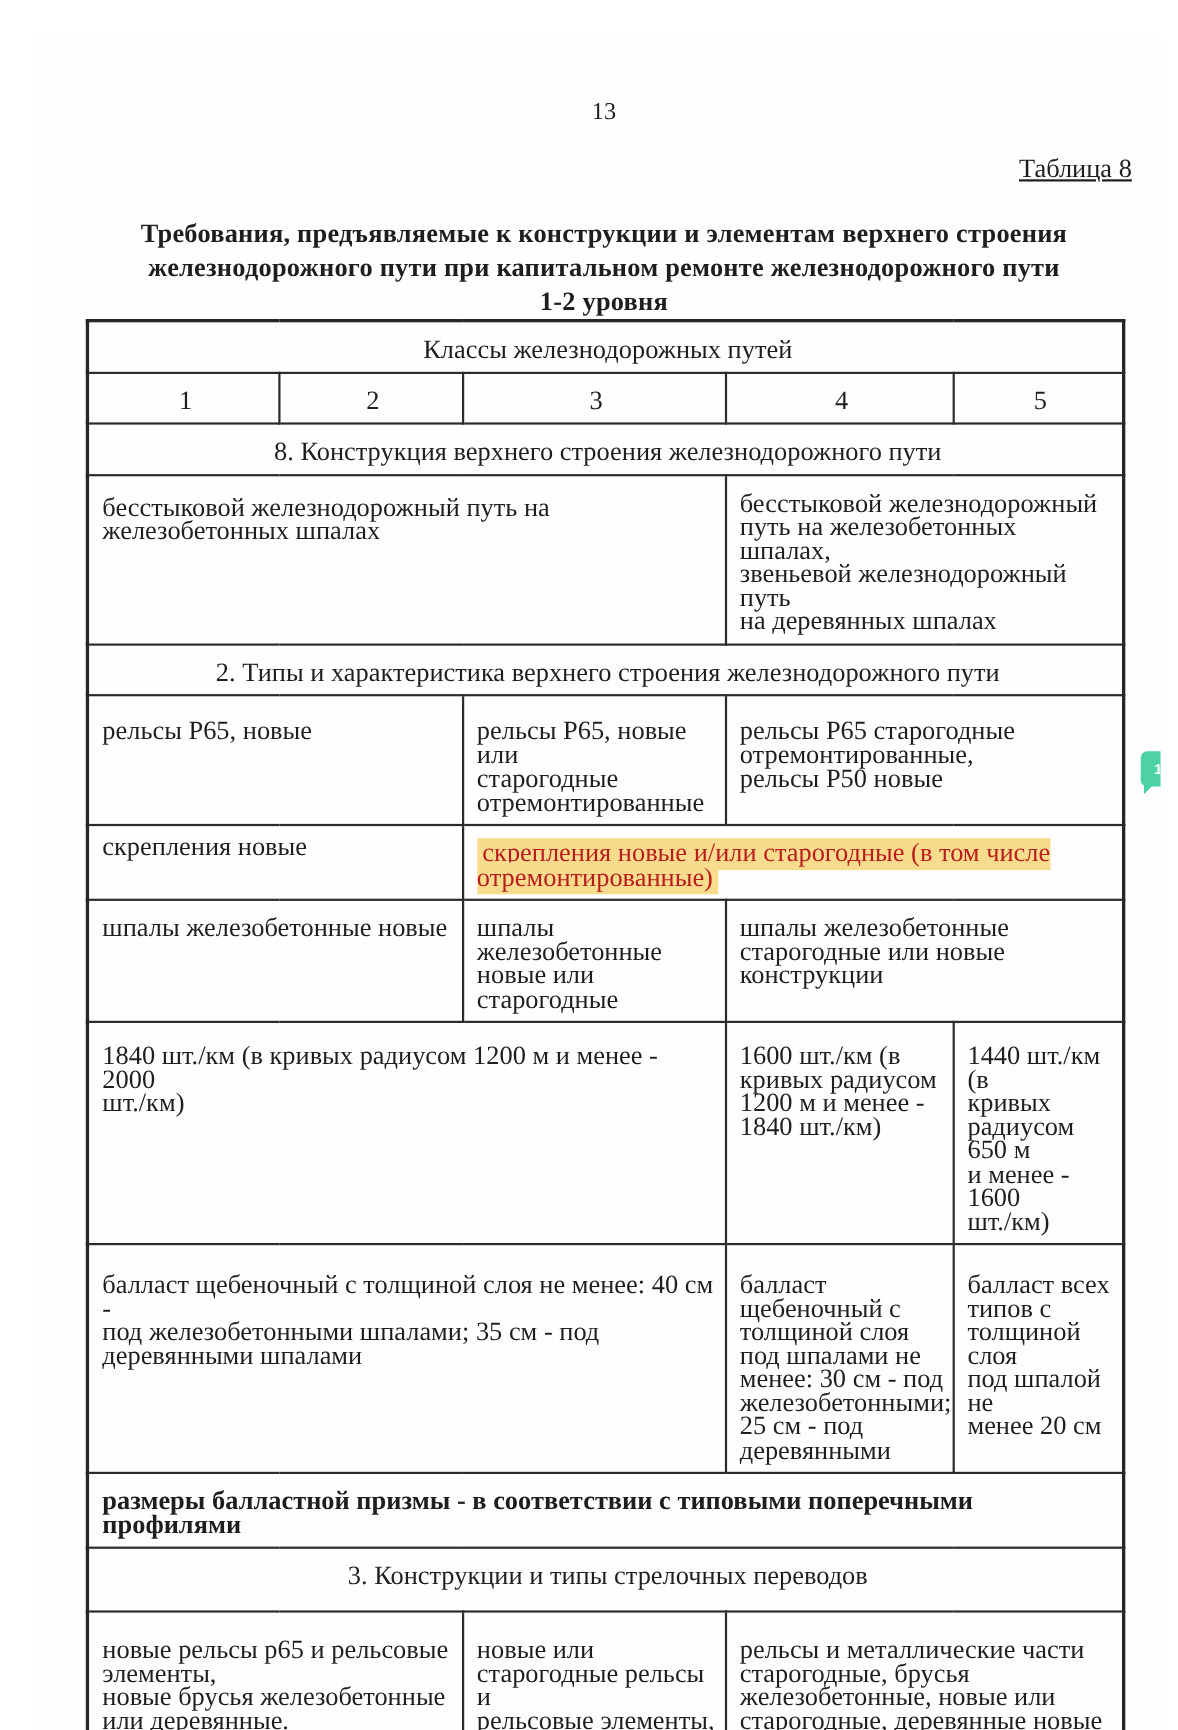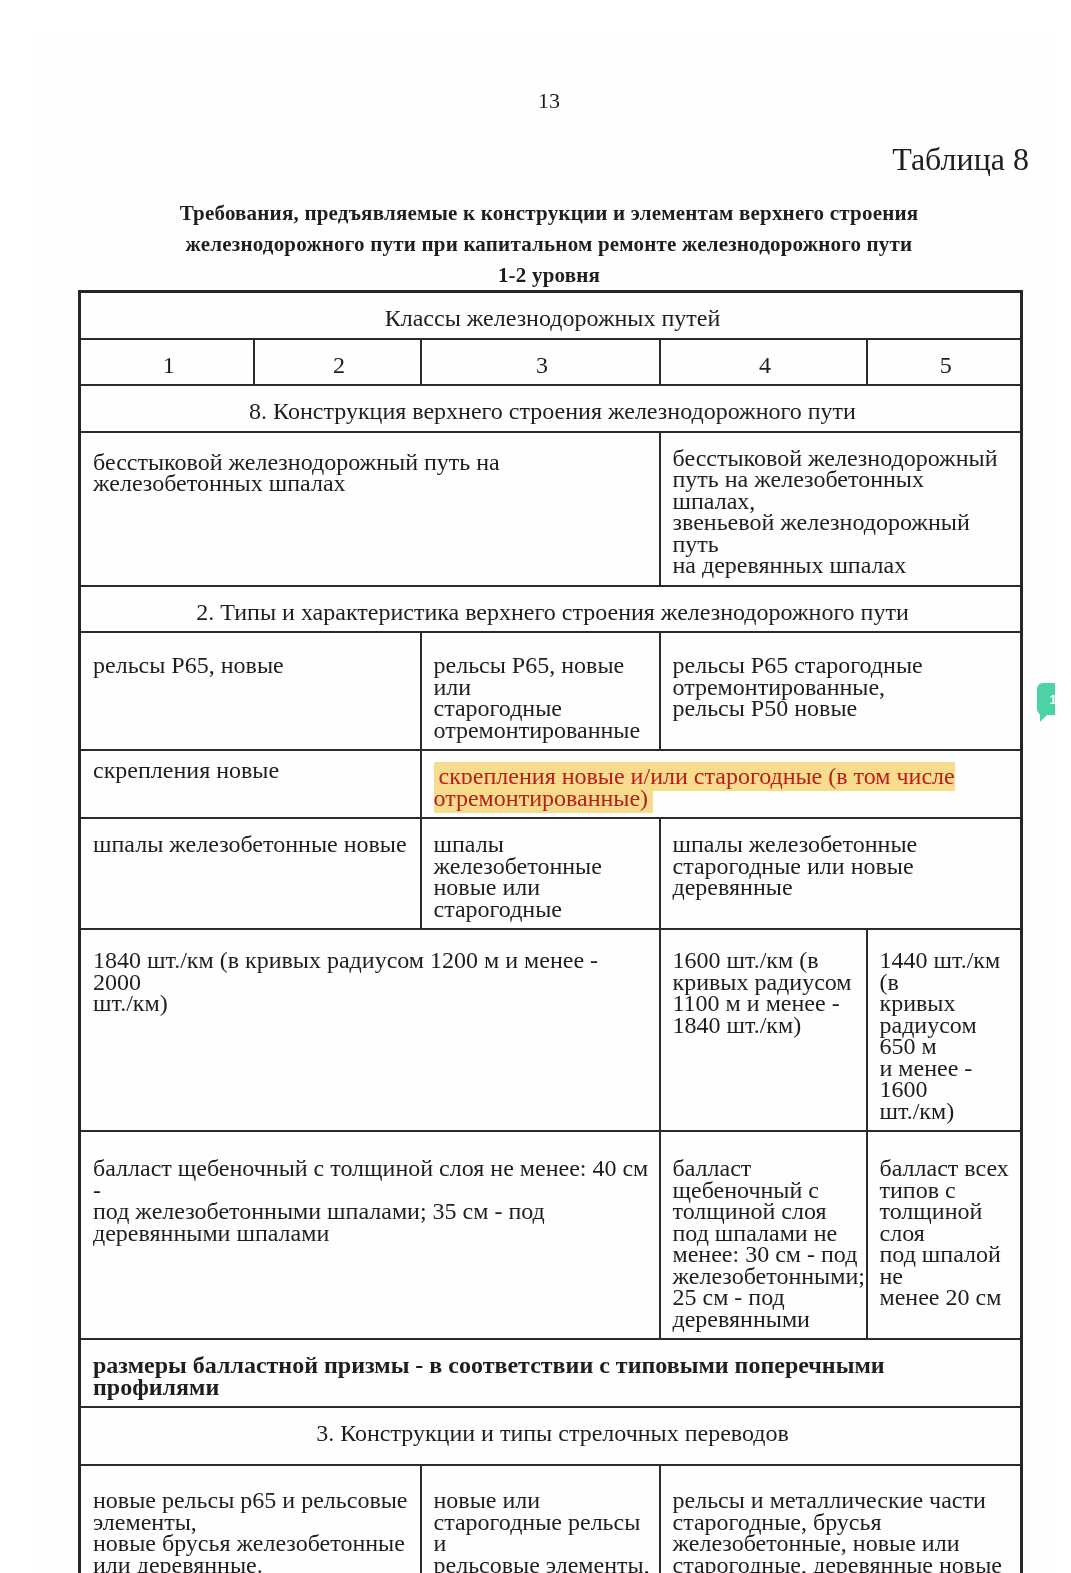--- a/index.html
+++ b/index.html
@@ -15,28 +15,29 @@
   }
   .page-number {
     position: absolute;
     top: 40px; left: 46px; width: 942px;
     text-align: center;
     font-size: 22px;
   }
   .table-caption {
     position: absolute;
     top: 93px; right: 58px;
-    font-size: 32px;
+    font-size: 24px;
+    text-decoration: underline;
   }
   .doc-title {
     position: absolute;
     top: 150px; left: 46px; width: 942px;
     text-align: center;
     font-weight: bold;
-    font-size: 21px;
+    font-size: 24px;
     line-height: 31px;
     white-space: pre-line;
     letter-spacing: 0.2px;
   }
   table.req-table {
     position: absolute;
     top: 258px; left: 46px;
     width: 942px;
     border-collapse: collapse;
     table-layout: fixed;
@@ -154,28 +155,28 @@
       <td class="fastening-cell" colspan="3"><span class="hl">скрепления новые и/или старогодные (в том числе
 отремонтированные)</span></td>
     </tr>
     <tr style="height:98px">
       <td colspan="2">шпалы железобетонные новые</td>
       <td>шпалы
 железобетонные
 новые или
 старогодные</td>
       <td colspan="2">шпалы железобетонные
-старогодные или новые деревянные</td>
+старогодные или новые конструкции</td>
     </tr>
     <tr style="height:138px">
       <td colspan="3" style="padding-top:20px">1840 шт./км (в кривых радиусом 1200 м и менее - 2000
 шт./км)</td>
       <td style="padding-top:20px">1600 шт./км (в
 кривых радиусом
-1100 м и менее -
+1200 м и менее -
 1840 шт./км)</td>
       <td style="padding-top:20px">1440 шт./км (в
 кривых
 радиусом 650 м
 и менее - 1600
 шт./км)</td>
     </tr>
     <tr style="height:197px">
       <td colspan="3" style="padding-top:26px">балласт щебеночный с толщиной слоя не менее: 40 см -
 под железобетонными шпалами; 35 см - под

